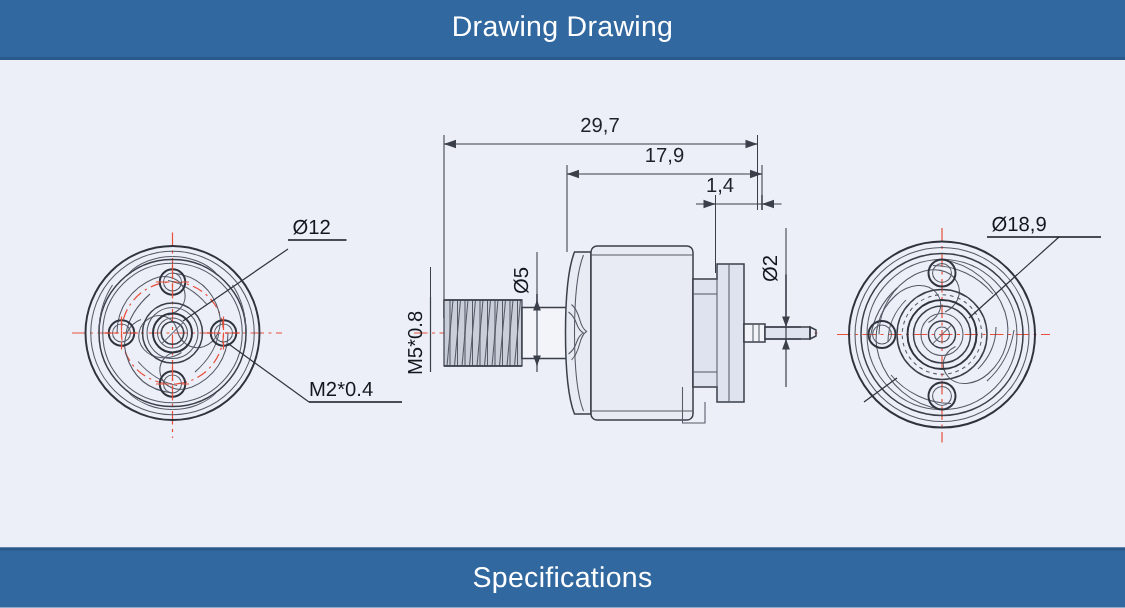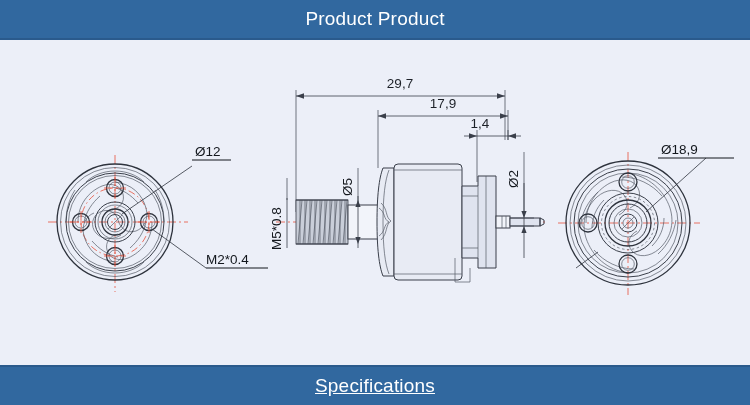--- a/index.html
+++ b/index.html
@@ -18,21 +18,21 @@
   .bar{
     position:absolute;left:0;width:750px;
     background:#31689f;
     color:#ffffff;
     display:flex;align-items:center;justify-content:center;
     font-size:19px;
     letter-spacing:.2px;
     box-sizing:border-box;
   }
   #header-bar{top:0;height:40px;border-bottom:2px solid #2a5a8c;}
-  #footer-bar{top:365px;height:40px;border-top:2px solid #2a5a8c;text-decoration:underline;}
+  #footer-bar{top:365px;height:40px;border-top:2px solid #2a5a8c;}
   #drawing-area{
     position:absolute;left:0;top:42px;width:750px;height:323px;
     background:#eceff8;
   }
   svg.dwg{position:absolute;left:0;top:0;width:750px;height:405px;display:block;}
   .ln{fill:none;stroke:#3a3f4a;stroke-width:1;}
   .ln-thin{fill:none;stroke:#555a66;stroke-width:.7;}
   .ln-thick{fill:none;stroke:#2e333d;stroke-width:1.3;}
   .ctr{fill:none;stroke:#e8503a;stroke-width:.8;stroke-dasharray:9 3 2 3;}
   .ctr-c{fill:none;stroke:#e8503a;stroke-width:.8;stroke-dasharray:7 3 1.5 3;}
@@ -52,21 +52,21 @@
     font-size:13.5px;fill:#13171d;
   }
   .ul{stroke:#13171d;stroke-width:1;}
 </style>
 </head>
 <body>
 
 <div id="page">
 
   <div class="bar" id="header-bar">
-    <span>Product Product</span>
+    <span>Drawing Drawing</span>
   </div>
 
   <div id="drawing-area"></div>
 
   <svg class="dwg" viewBox="0 0 750 405">
 
     <g>
 
       <line class="ctr" x1="48" y1="222" x2="188" y2="222"></line>
       <line class="ctr" x1="115" y1="155" x2="115" y2="292"></line>

